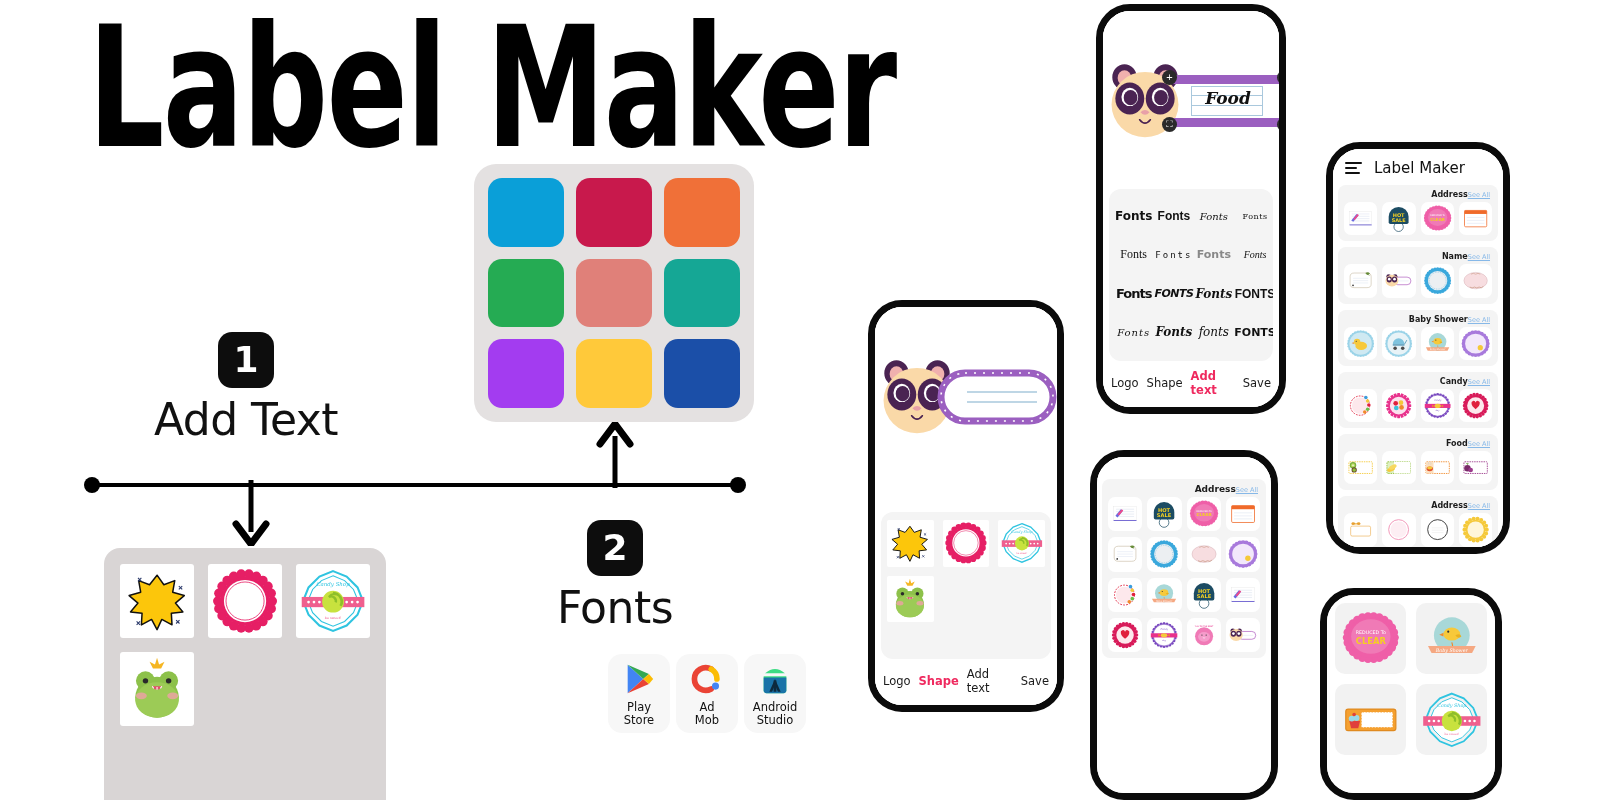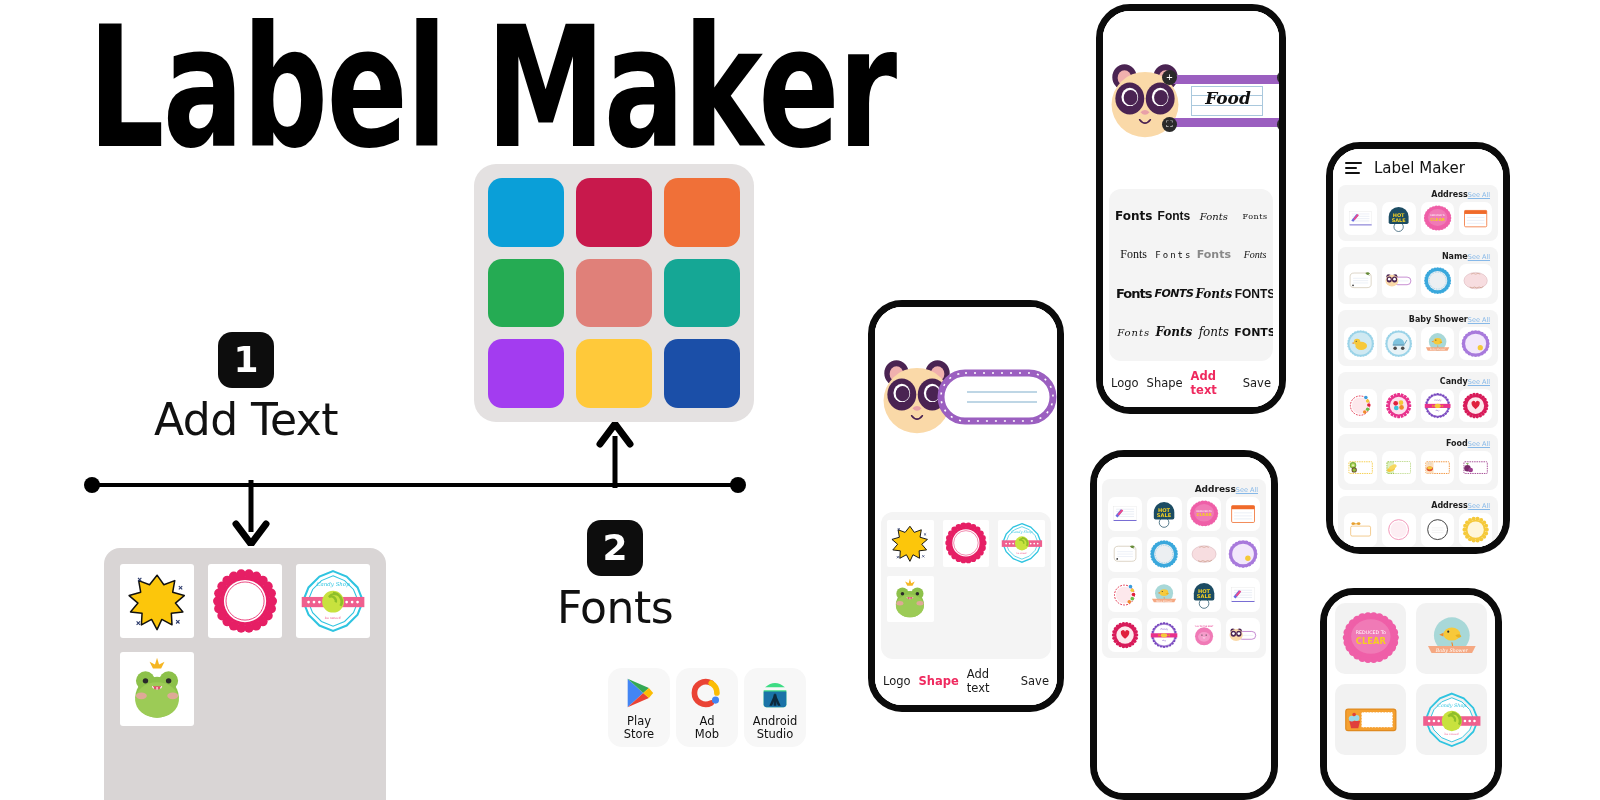--- a/index.html
+++ b/index.html
@@ -76,21 +76,21 @@
   .shape-grid { display: grid; grid-template-columns: repeat(3, 1fr); gap: 14px; }
   .shape-cell {
     background: #fff; border-radius: 3px;
     aspect-ratio: 1 / 1;
     display: flex; align-items: center; justify-content: center;
     overflow: hidden;
   }
   .shape-cell svg { width: 92%; height: 92%; }
 
   
-  .stores { position: absolute; left: 608px; top: 668px; display: flex; gap: 6px; }
+  .stores { position: absolute; left: 608px; top: 654px; display: flex; gap: 6px; }
   .store-badge {
     width: 62px; padding: 8px 2px 6px 2px;
     background: #f7f7f7; border-radius: 14px;
     display: flex; flex-direction: column; align-items: center; gap: 5px;
   }
   .store-icon { width: 34px; height: 34px; }
   .store-label {
     font-family: "DejaVu Sans", sans-serif;
     font-size: 11.5px; line-height: 13px; color: #111; text-align: center;
   }

